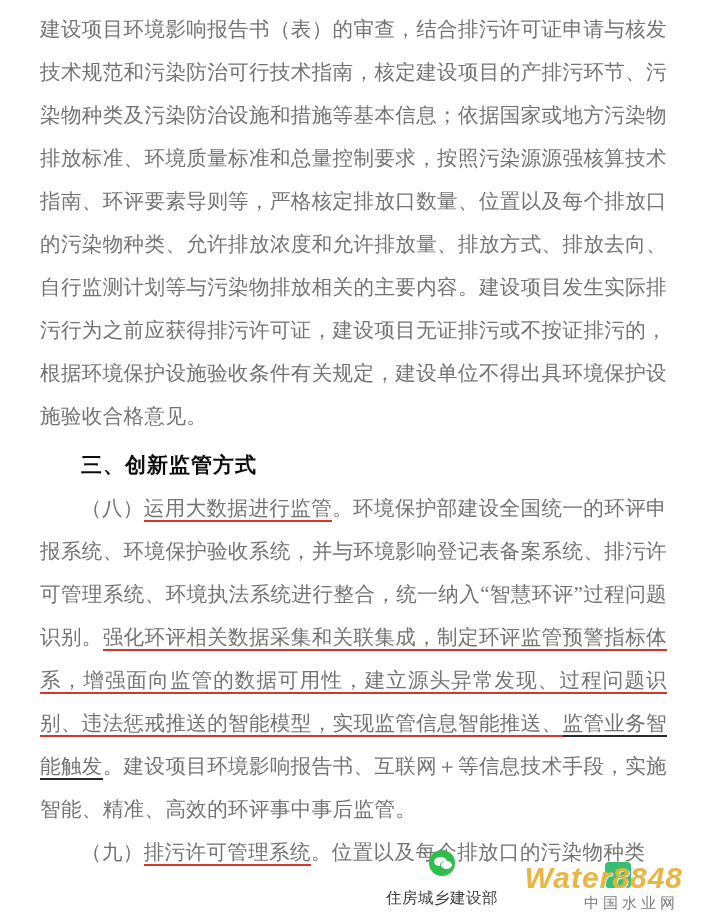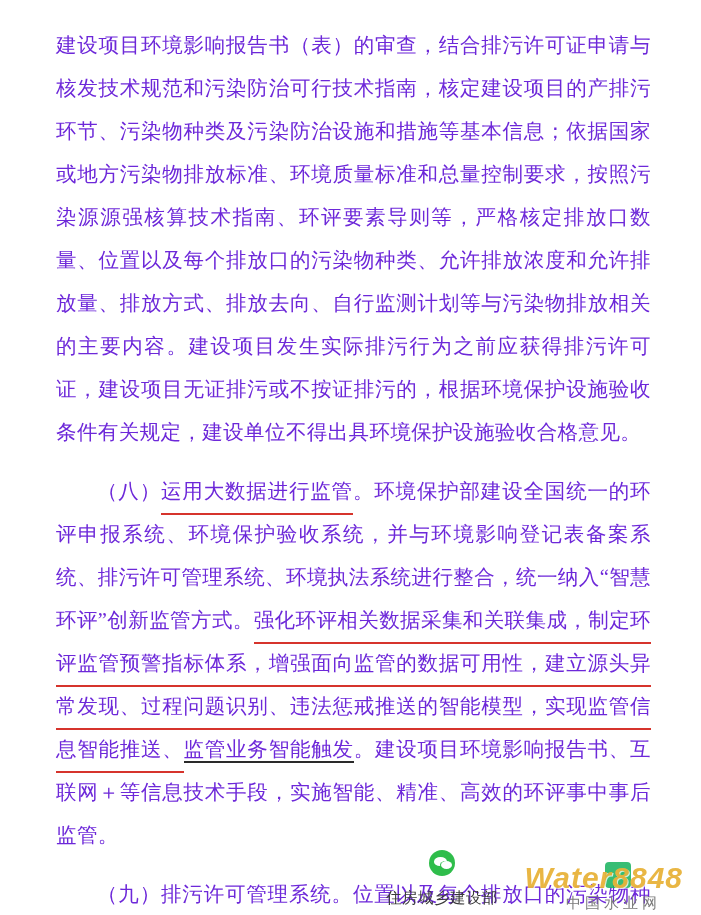--- a/index.html
+++ b/index.html
@@ -21,38 +21,38 @@
     height: 915px;
     box-sizing: border-box;
     padding: 8px 34px 0 40px;
   }
   .para {
     font-size: 20.5px;
     line-height: 43px;
     letter-spacing: 0.4px;
     text-align: justify;
     text-justify: inter-ideograph;
-    margin: 16px;
-    color: #6d28d9;
+    margin: 0;
+    color: #737373;
   }
   .indent {
     text-indent: 41px;
   }
   .heading {
     font-size: 21px;
     font-weight: bold;
     line-height: 43px;
     margin: 6px 0 0 0;
     text-indent: 41px;
     letter-spacing: 1px;
     color: #0d0d0d;
   }
   .u-red {
     border-bottom: 2px solid #d6342c;
-    padding-bottom: 11px;
+    padding-bottom: 1px;
   }
   .u-black {
     border-bottom: 2px solid #2a2a2a;
     padding-bottom: 1px;
   }
   
   .footer {
     position: absolute;
     left: 0;
     bottom: 0;
@@ -67,21 +67,21 @@
     font-size: 30px;
     font-weight: bold;
     font-style: italic;
     color: #e8b33a;
     letter-spacing: 1px;
     text-shadow: 1px 1px 0 rgba(255,255,255,0.8);
     opacity: 0.95;
   }
   .wm-sub {
     position: absolute;
-    right: 40px;
+    right: 22px;
     bottom: 2px;
     font-family: "Liberation Sans", sans-serif;
     font-size: 15px;
     color: #7b7b7b;
     letter-spacing: 4px;
   }
   .wm-dot {
     position: absolute;
     right: 70px;
     bottom: 27px;
@@ -138,23 +138,26 @@
 </style>
 </head>
 <body>
 
 <div class="page">
 
   <p class="para">
     <span>建设项目环境影响报告书（表）的审查，结合排污许可证申请与核发技术规范和污染防治可行技术指南，核定建设项目的产排污环节、污染物种类及污染防治设施和措施等基本信息；依据国家或地方污染物排放标准、环境质量标准和总量控制要求，按照污染源源强核算技术指南、环评要素导则等，严格核定排放口数量、位置以及每个排放口的污染物种类、允许排放浓度和允许排放量、排放方式、排放去向、自行监测计划等与污染物排放相关的主要内容。建设项目发生实际排污行为之前应获得排污许可证，建设项目无证排污或不按证排污的，根据环境保护设施验收条件有关规定，建设单位不得出具环境保护设施验收合格意见。</span>
   </p>
 
+  <h2 class="heading">
+    <span>三、创新监管方式</span>
+  </h2>
 
   <p class="para indent">
-    <span>（八）</span><span class="u-red">运用大数据进行监管</span><span>。环境保护部建设全国统一的环评申报系统、环境保护验收系统，并与环境影响登记表备案系统、排污许可管理系统、环境执法系统进行整合，统一纳入“智慧环评”创新监管方式。</span><span class="u-red">强化环评相关数据采集和关联集成，制定环评监管预警指标体系，增强面向监管的数据可用性，建立源头异常发现、过程问题识别、违法惩戒推送的智能模型，实现监管信息智能推送、</span><span class="u-black">监管业务智能触发</span><span>。建设项目环境影响报告书、互联网＋等信息技术手段，实施智能、精准、高效的环评事中事后监管。</span>
+    <span>（八）</span><span class="u-red">运用大数据进行监管</span><span>。环境保护部建设全国统一的环评申报系统、环境保护验收系统，并与环境影响登记表备案系统、排污许可管理系统、环境执法系统进行整合，统一纳入“智慧环评”过程问题识别。</span><span class="u-red">强化环评相关数据采集和关联集成，制定环评监管预警指标体系，增强面向监管的数据可用性，建立源头异常发现、过程问题识别、违法惩戒推送的智能模型，实现监管信息智能推送、</span><span class="u-black">监管业务智能触发</span><span>。建设项目环境影响报告书、互联网＋等信息技术手段，实施智能、精准、高效的环评事中事后监管。</span>
   </p>
 
   <p class="para indent">
     <span>（九）</span><span class="u-red">排污许可管理系统</span><span>。位置以及每个排放口的污染物种类</span>
   </p>
 
   <div class="footer">
     <div class="wm-dot"></div>
     <div class="wm-text">Water8848</div>
     <div class="wm-sub">中国水业网</div>

